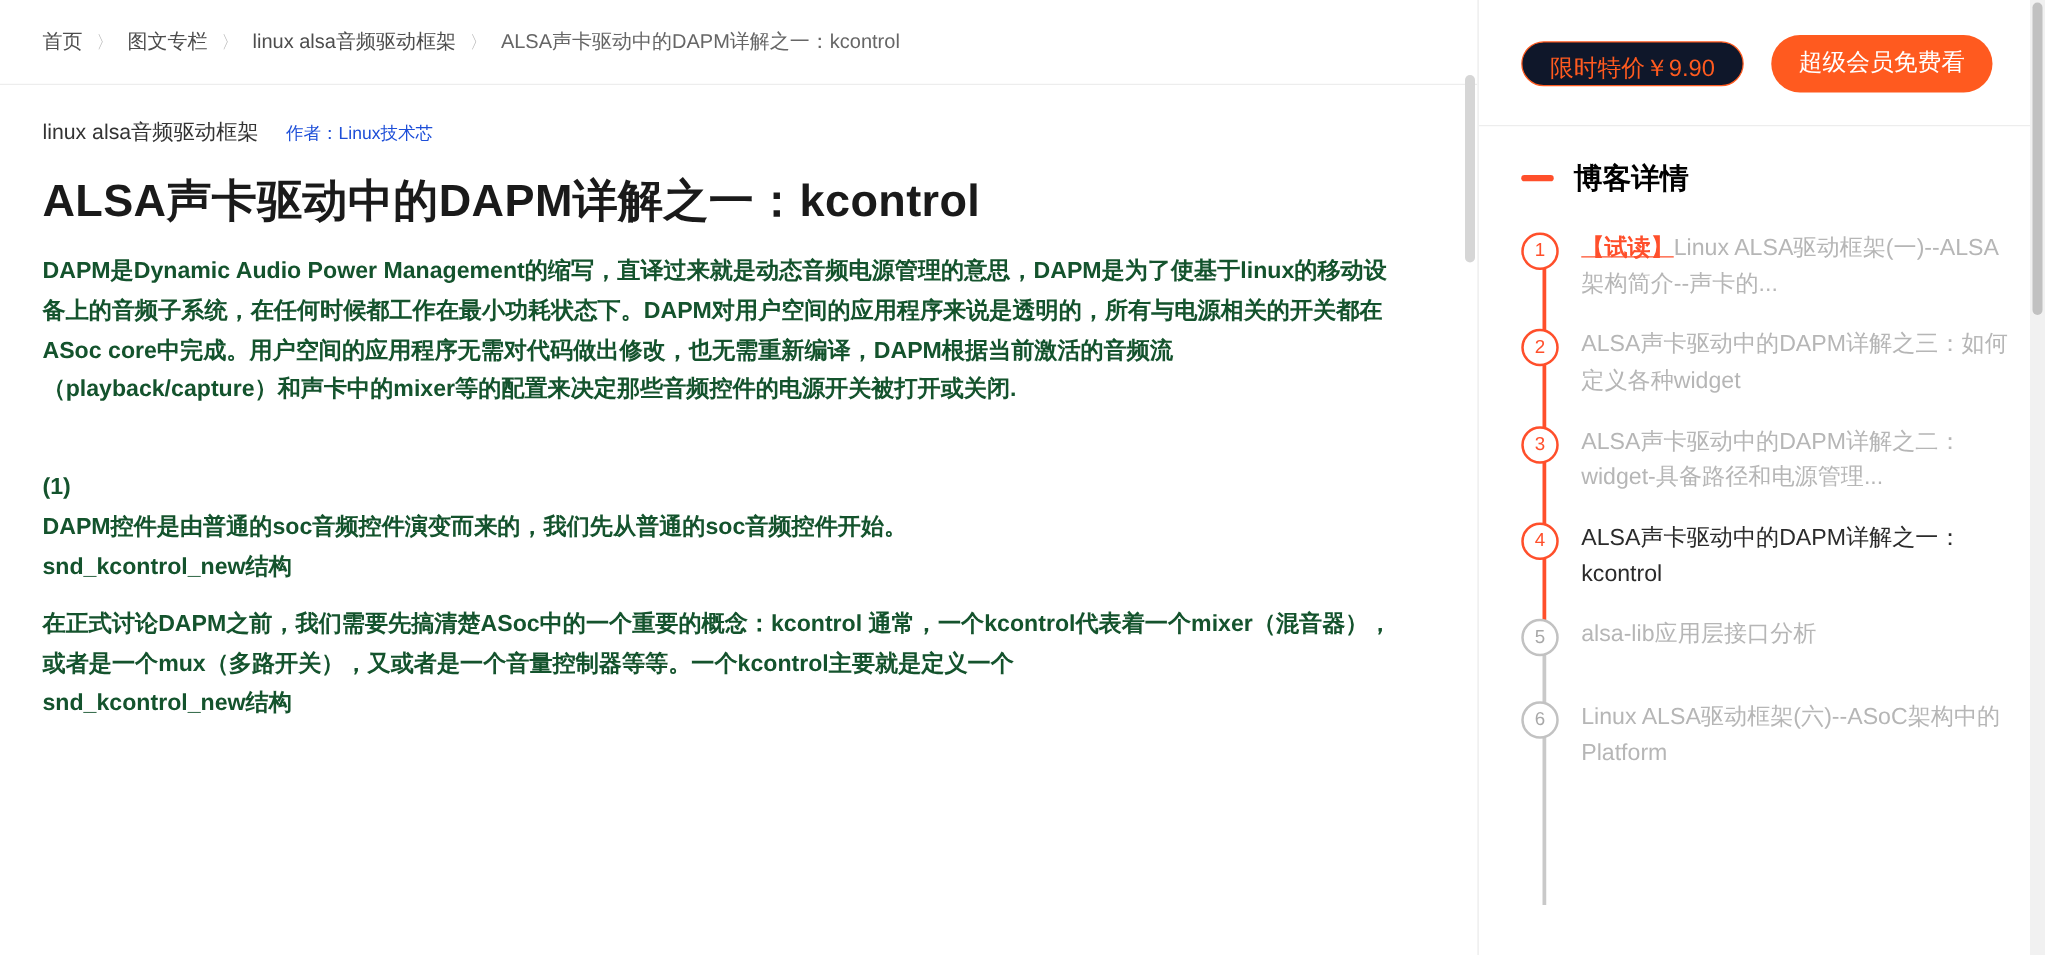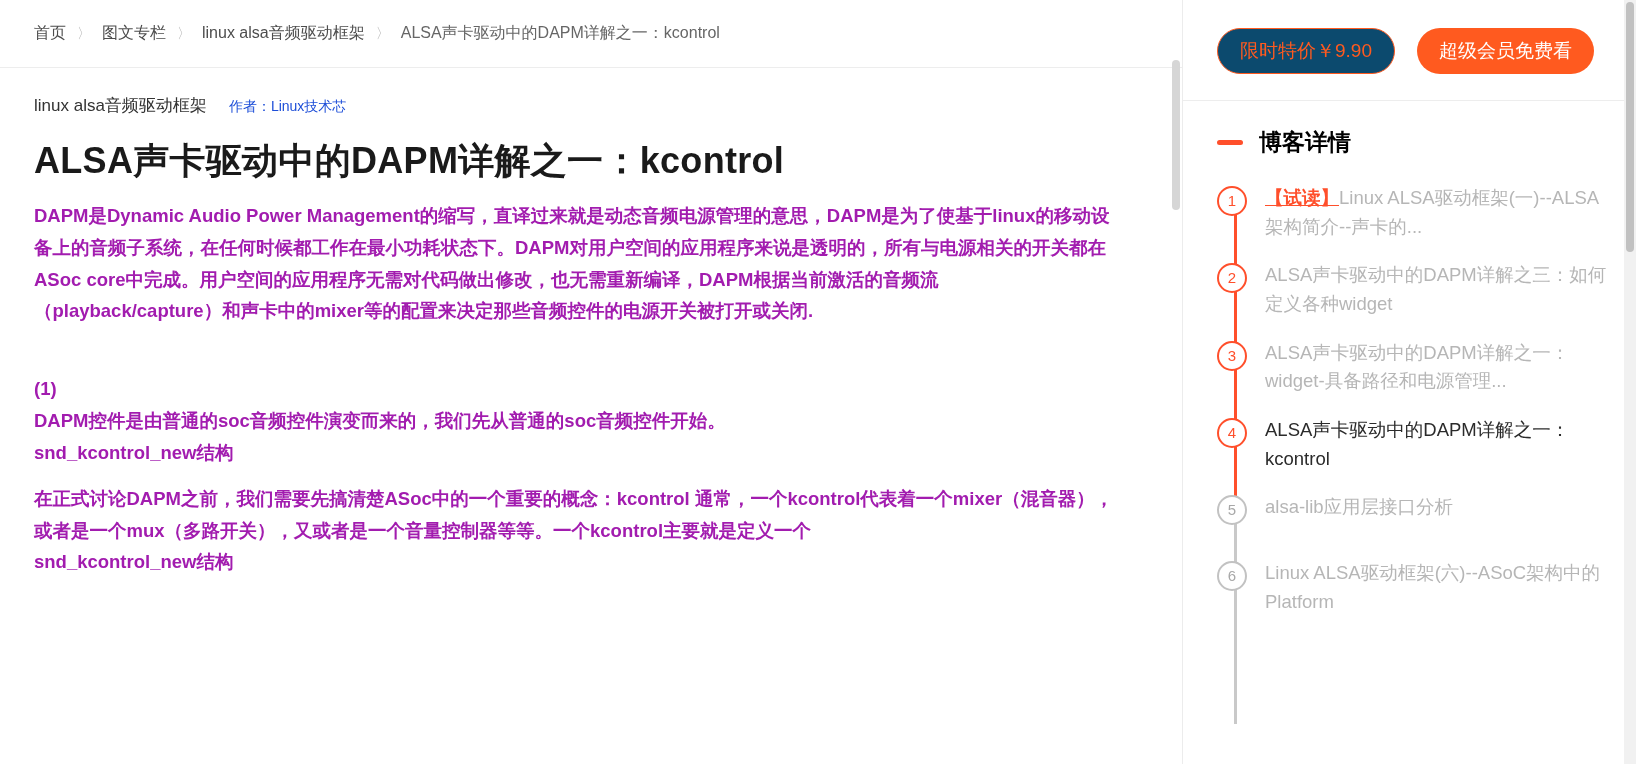--- a/index.html
+++ b/index.html
@@ -72,21 +72,21 @@
     font-size: 36px;
     font-weight: bold;
     color: #1a1a1a;
     letter-spacing: 0.3px;
   }
 
   .article-body {
     padding: 14px 66px 0 34px;
     font-size: 18.5px;
     font-weight: bold;
-    color: #a21caf;
+    color: #14532d;
     line-height: 1.72;
   }
   .article-body p { margin: 0 0 0 0; }
   .para-gap { height: 46px; }
   .small-gap { height: 14px; }
 
   
   .sidebar {
     width: 446px;
     height: 764px;
@@ -96,24 +96,24 @@
   }
   .promo-row {
     display: flex;
     align-items: center;
     padding: 28px 0 0 34px;
     gap: 22px;
   }
   .btn-price {
     border: 1px solid #ff5a1f;
     color: #ff5a1f;
-    background: #0c4a6e;
+    background: #0f172a;
     border-radius: 24px;
     padding: 0 22px;
-    height: 46px;
+    height: 36px;
     line-height: 44px;
     font-size: 19px;
     white-space: nowrap;
     cursor: pointer;
   }
   .btn-vip {
     background: #ff5a1f;
     color: #fff;
     border: none;
     border-radius: 24px;
@@ -308,21 +308,21 @@
         <span class="toc-text"><span class="toc-trial">【试读】</span><span>Linux ALSA驱动框架(一)--ALSA架构简介--声卡的...</span></span>
       </div>
 
       <div class="toc-item">
         <span class="toc-num">2</span>
         <span class="toc-text">ALSA声卡驱动中的DAPM详解之三：如何定义各种widget</span>
       </div>
 
       <div class="toc-item">
         <span class="toc-num">3</span>
-        <span class="toc-text">ALSA声卡驱动中的DAPM详解之一：widget-具备路径和电源管理...</span>
+        <span class="toc-text">ALSA声卡驱动中的DAPM详解之二：widget-具备路径和电源管理...</span>
       </div>
 
       <div class="toc-item">
         <span class="toc-num">4</span>
         <span class="toc-text current">ALSA声卡驱动中的DAPM详解之一：kcontrol</span>
       </div>
 
       <div class="toc-item">
         <span class="toc-num grey">5</span>
         <span class="toc-text">alsa-lib应用层接口分析</span>

